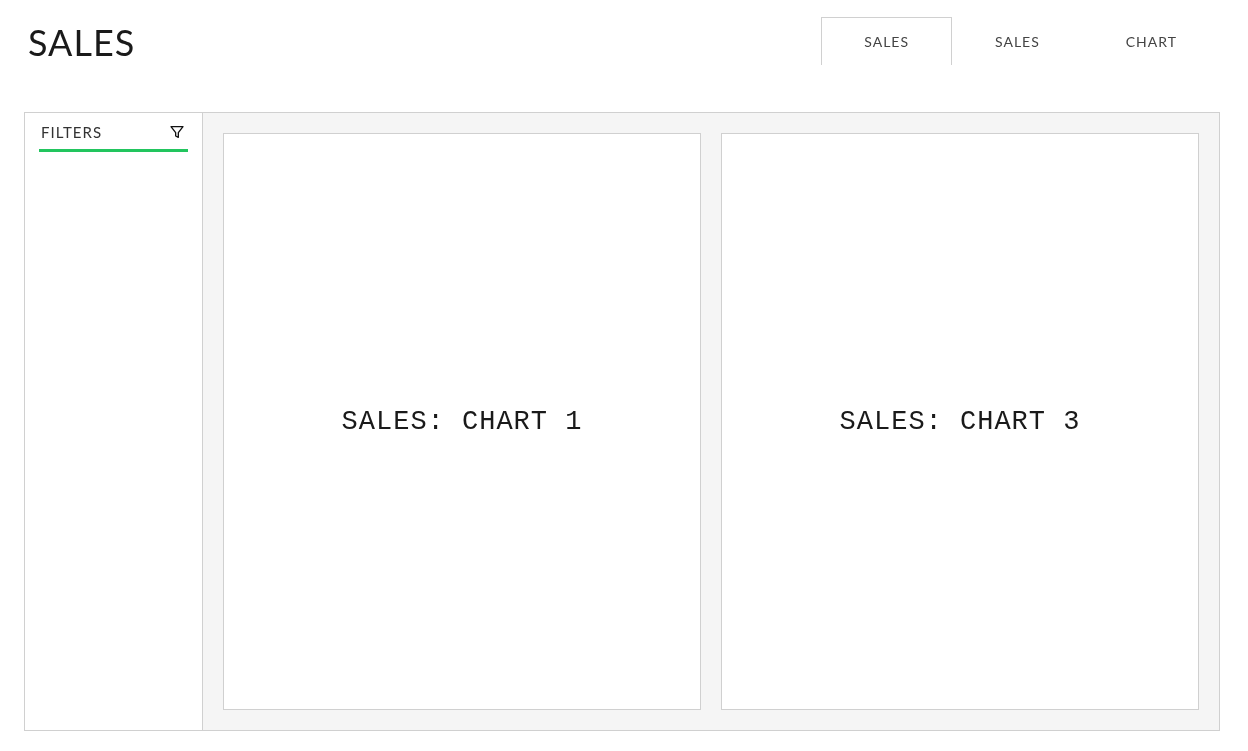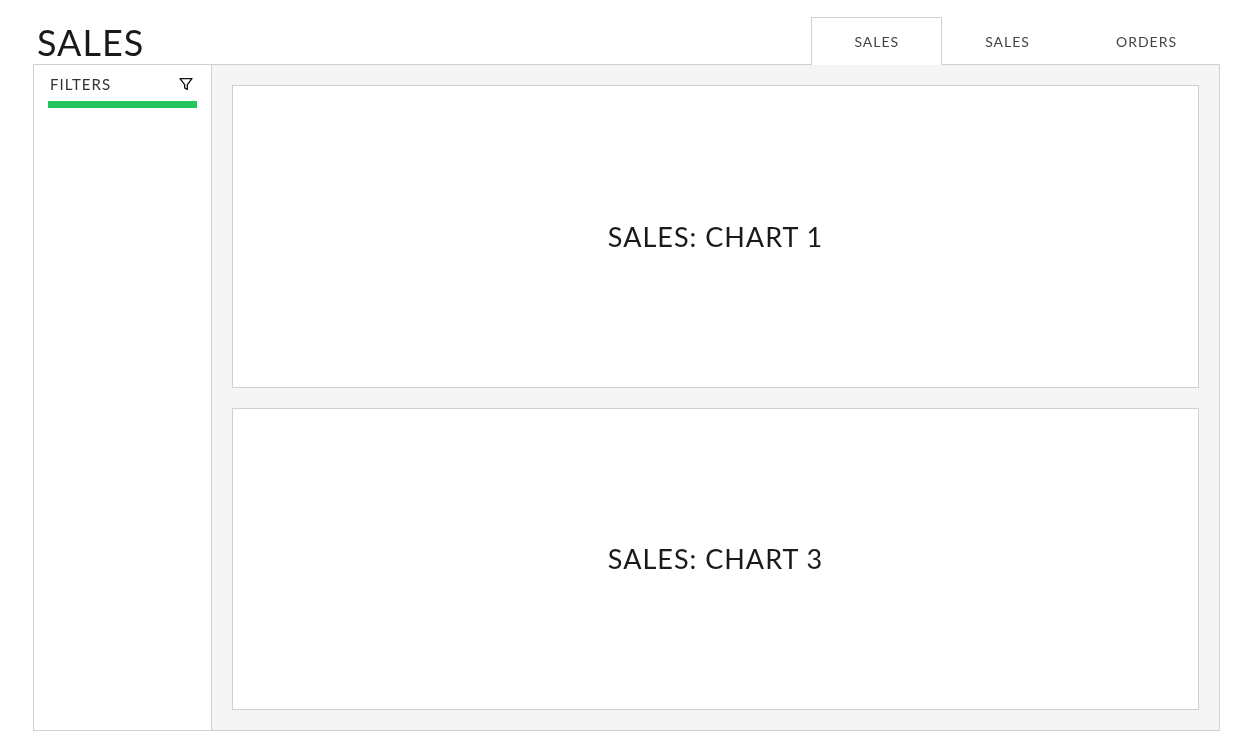--- a/index.html
+++ b/index.html
@@ -11,23 +11,24 @@
       font-family: 'Segoe UI', 'Lato', Arial, sans-serif;
       background: #ffffff;
       width: 1248px;
       height: 751px;
       overflow: hidden;
       color: #333;
     }
     .app {
       width: 100%;
       height: 100%;
-      padding: 16px 28px 20px 33px;
+      padding: 16px 28px 20px 24px;
       display: flex;
       flex-direction: column;
+      gap: 48px;
     }
     .header {
       display: flex;
       justify-content: space-between;
       align-items: flex-end;
       height: 48px;
     }
     .title {
       font-size: 36px;
       font-weight: 400;
@@ -68,21 +69,21 @@
     .sidebar {
       width: 178px;
       background: #ffffff;
       border-right: 1px solid #d0d0d0;
       padding: 10px 14px;
     }
     .filters-row {
       display: flex;
       justify-content: space-between;
       align-items: center;
-      border-bottom: 7px solid #22c55e;
+      border-bottom: 3px solid #22c55e;
       padding: 0 2px 8px 2px;
     }
     .filters-label {
       font-size: 15px;
       letter-spacing: 1px;
       color: #333;
     }
     .filter-icon {
       width: 18px;
       height: 18px;
@@ -91,23 +92,23 @@
       justify-content: center;
     }
     .filter-icon svg {
       width: 16px;
       height: 16px;
     }
     .content {
       flex: 1;
       padding: 20px;
       display: flex;
-      flex-direction: column;
       gap: 20px;
       min-height: 0;
+      font-family: Liberation Mono, monospace;
     }
     .chart-card {
       flex: 1;
       background: #ffffff;
       border: 1px solid #d0d0d0;
       display: flex;
       align-items: center;
       justify-content: center;
     }
     .chart-title {
@@ -124,21 +125,21 @@
   <div class="header">
     <div class="title">SALES</div>
     <div class="tabs">
       <div class="tab active">
         <span>SALES</span>
       </div>
       <div class="tab">
         <span>SALES</span>
       </div>
       <div class="tab">
-        <span>ORDERS</span>
+        <span>CHART</span>
       </div>
     </div>
   </div>
   <div class="body">
     <div class="sidebar">
       <div class="filters-row">
         <span class="filters-label">FILTERS</span>
         <span class="filter-icon">
           <svg viewBox="0 0 24 24" fill="none" stroke="#111" stroke-width="2" stroke-linejoin="round" stroke-linecap="round">
             <path d="M3 4 H21 L14 13 V20 L10 18 V13 Z"></path>

